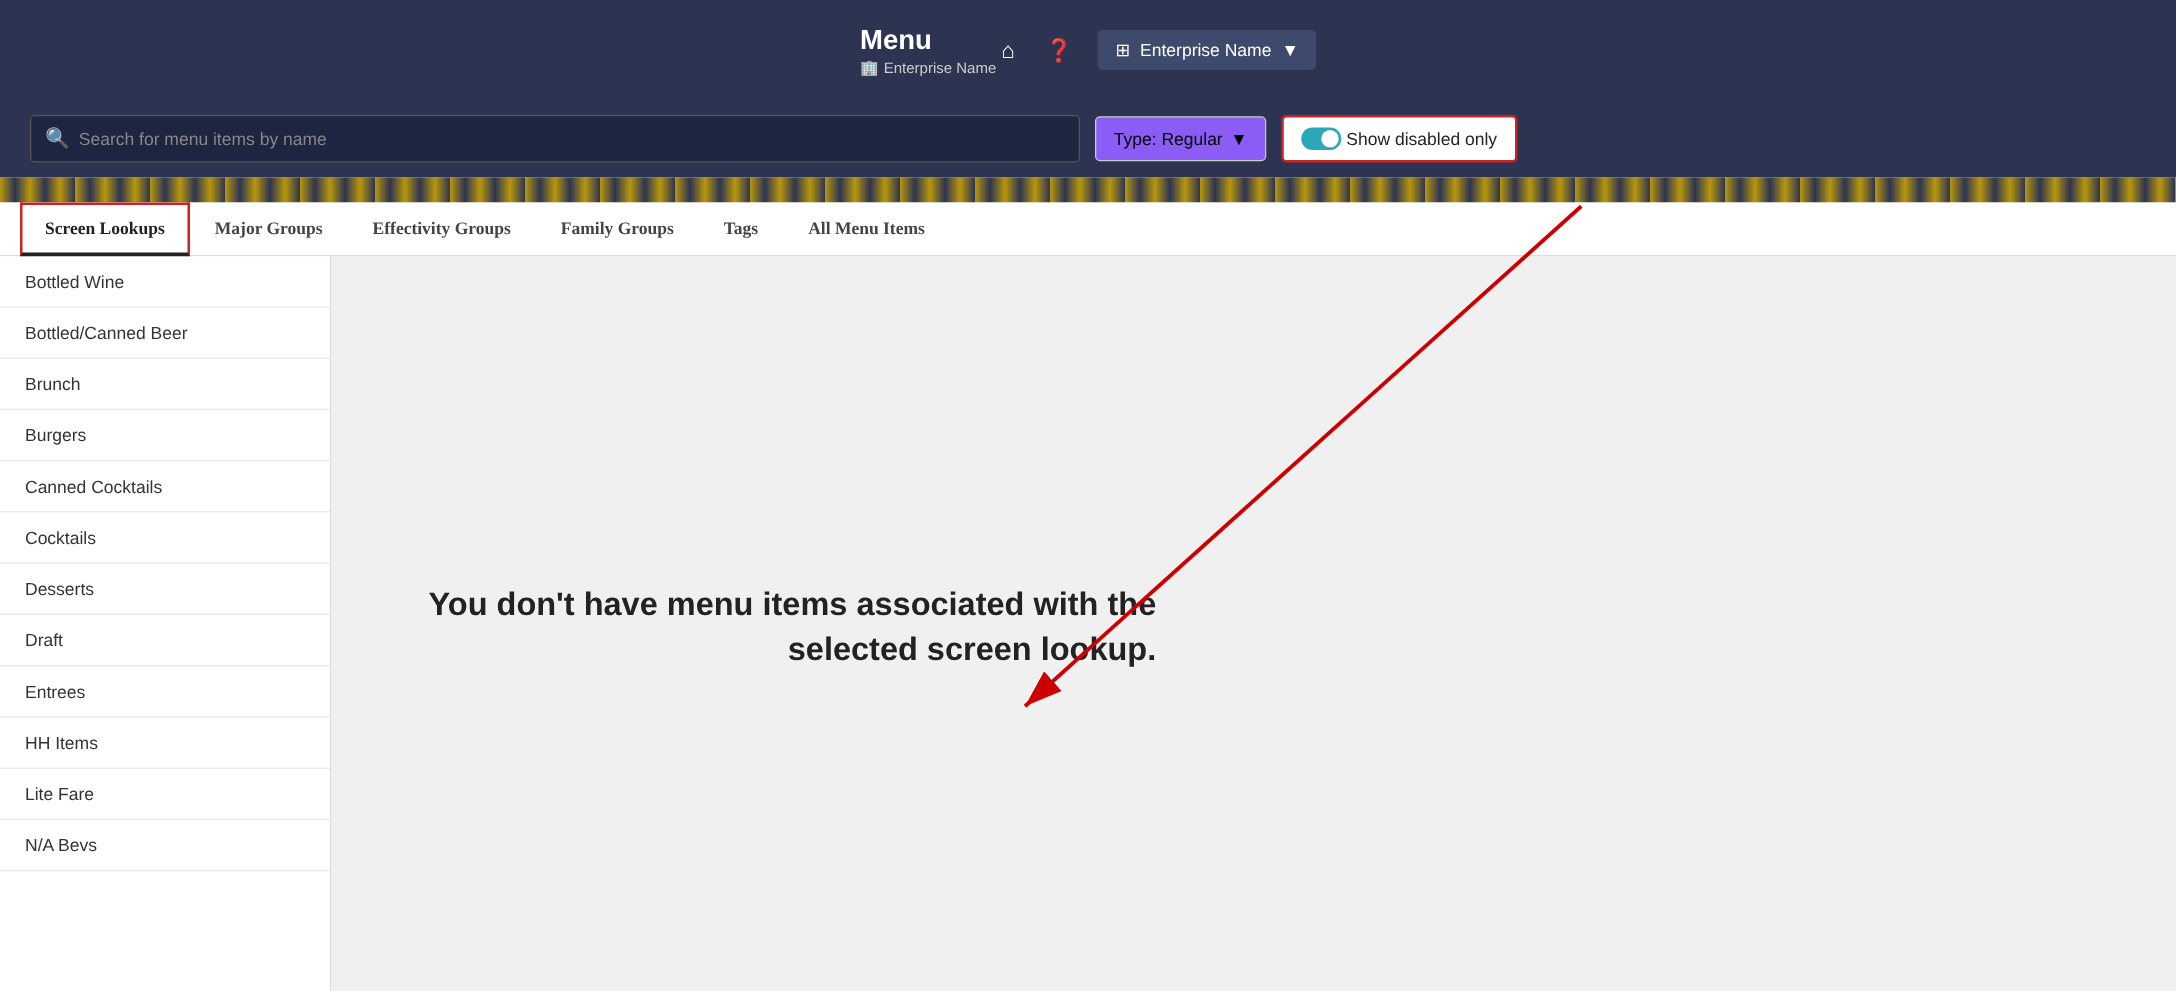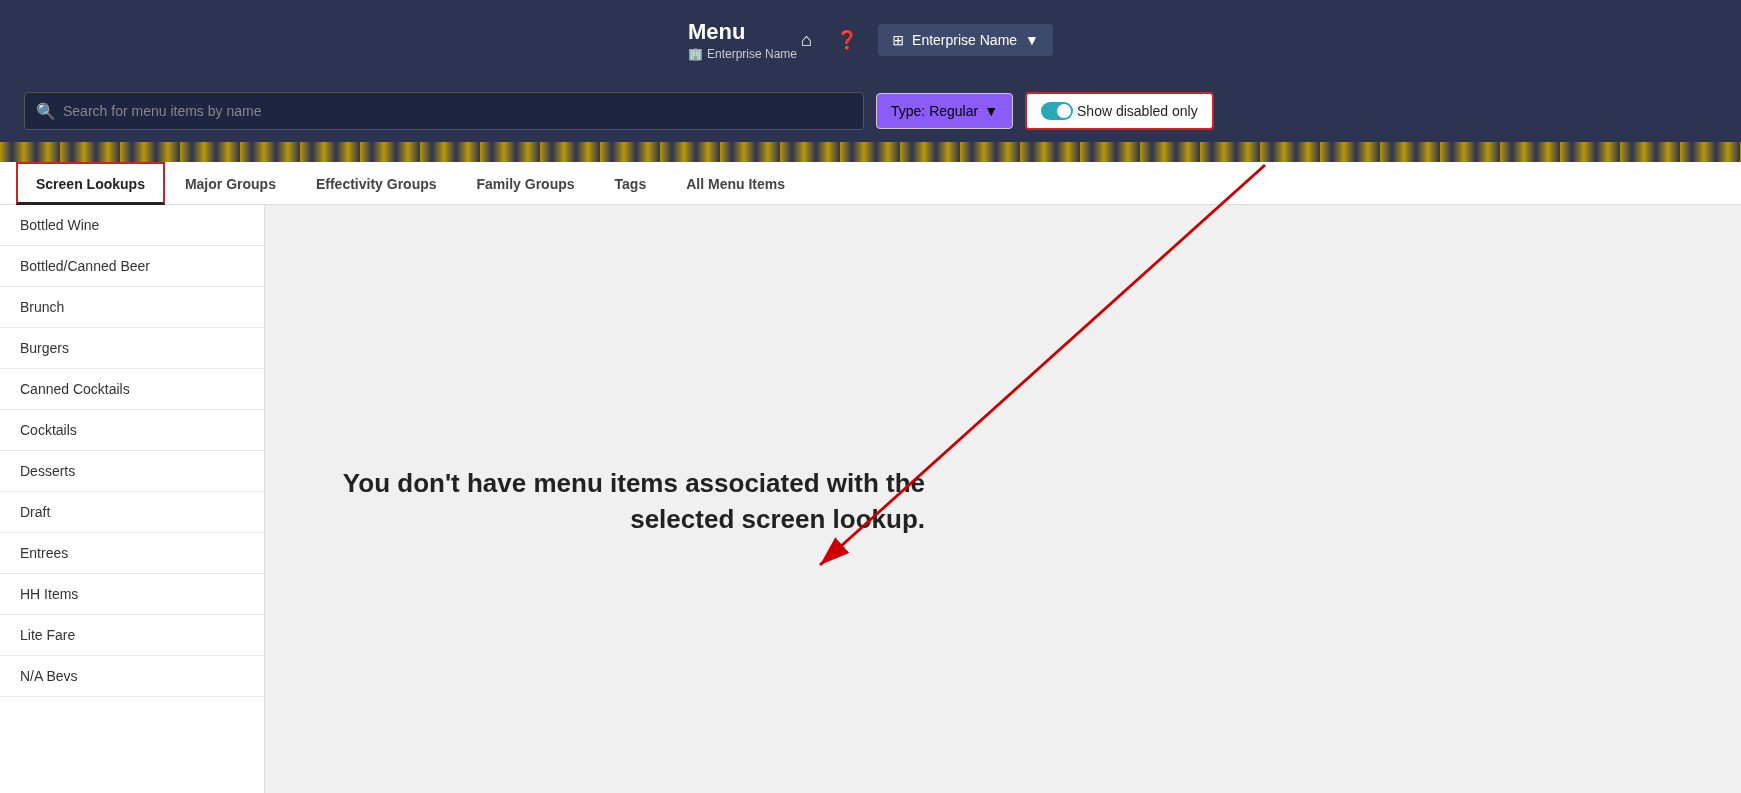--- a/index.html
+++ b/index.html
@@ -150,20 +150,21 @@
     .tab {
       padding: 14px 20px 10px;
       font-size: 14px;
       font-weight: 600;
       cursor: pointer;
       border: none;
       background: none;
       color: #444;
       border-bottom: 2px solid transparent;
       position: relative;
+      font-family: Liberation Serif, serif;
     }
     .tab.active {
       color: #222;
       border-bottom: 2px solid #222;
       border: 2px solid #cc2222;
       border-bottom: 2px solid #222;
       margin-bottom: -1px;
     }
     .tab.active {
       border: 2px solid #cc2222;

